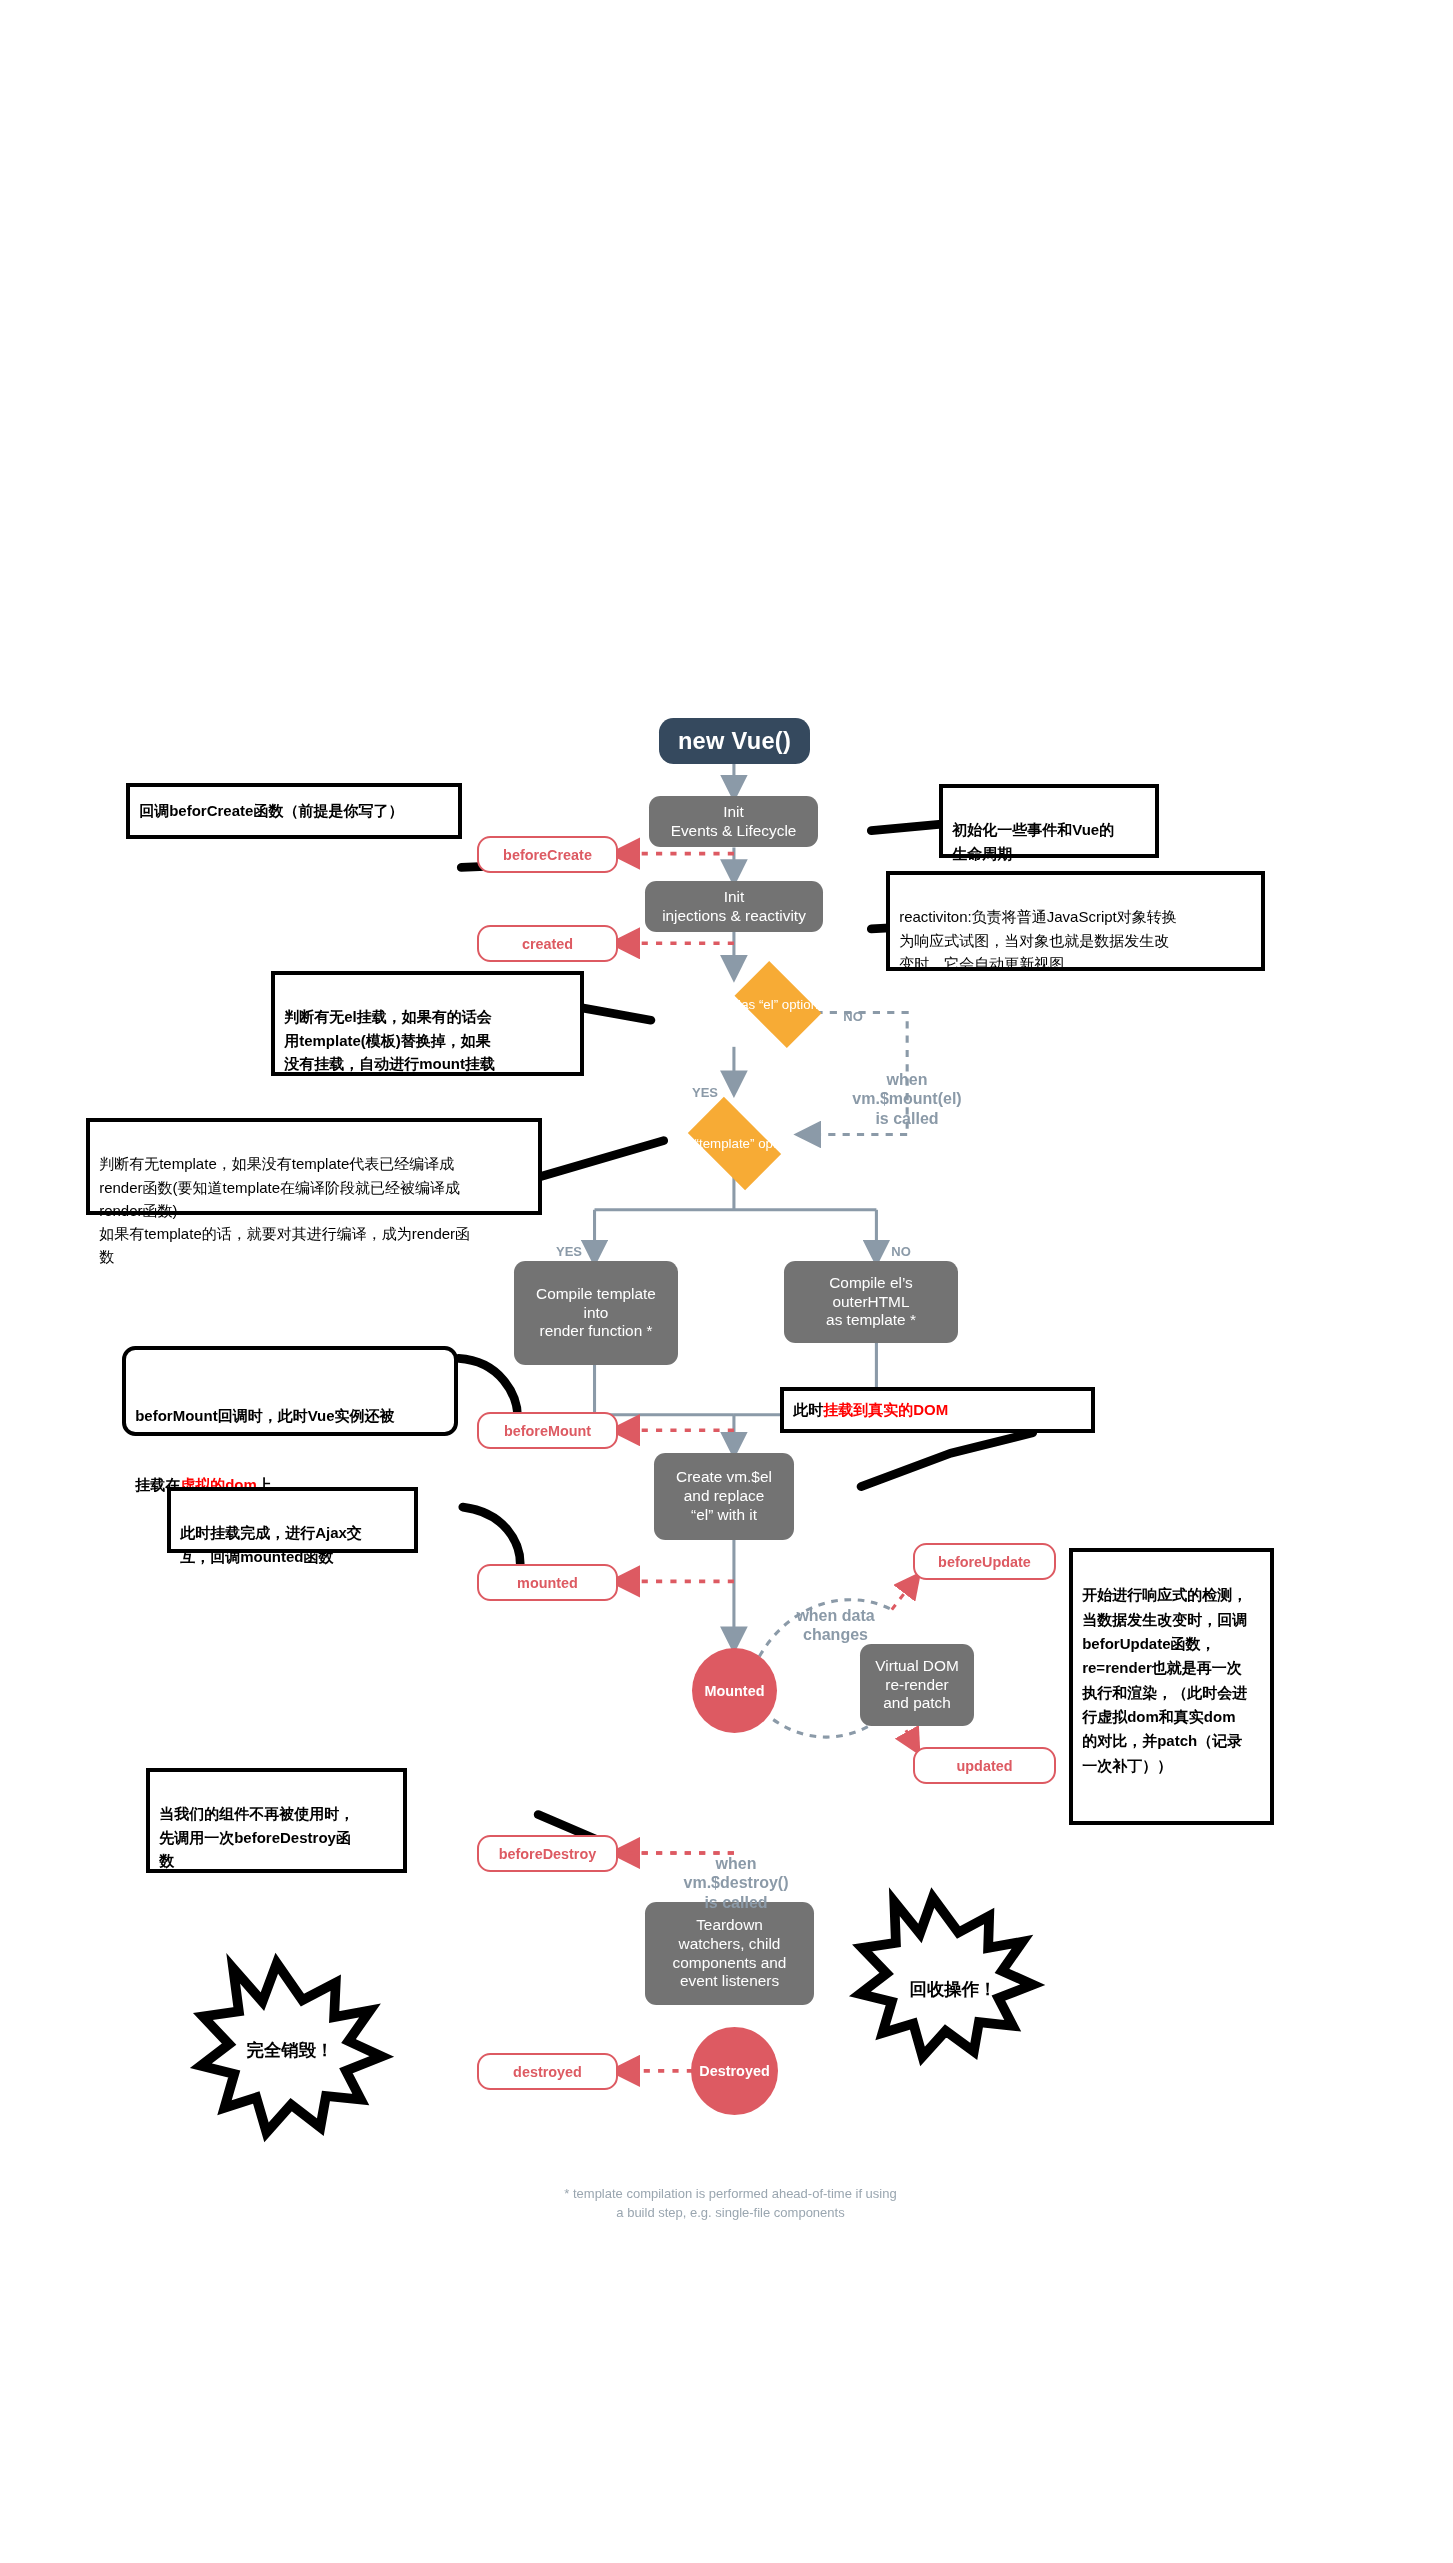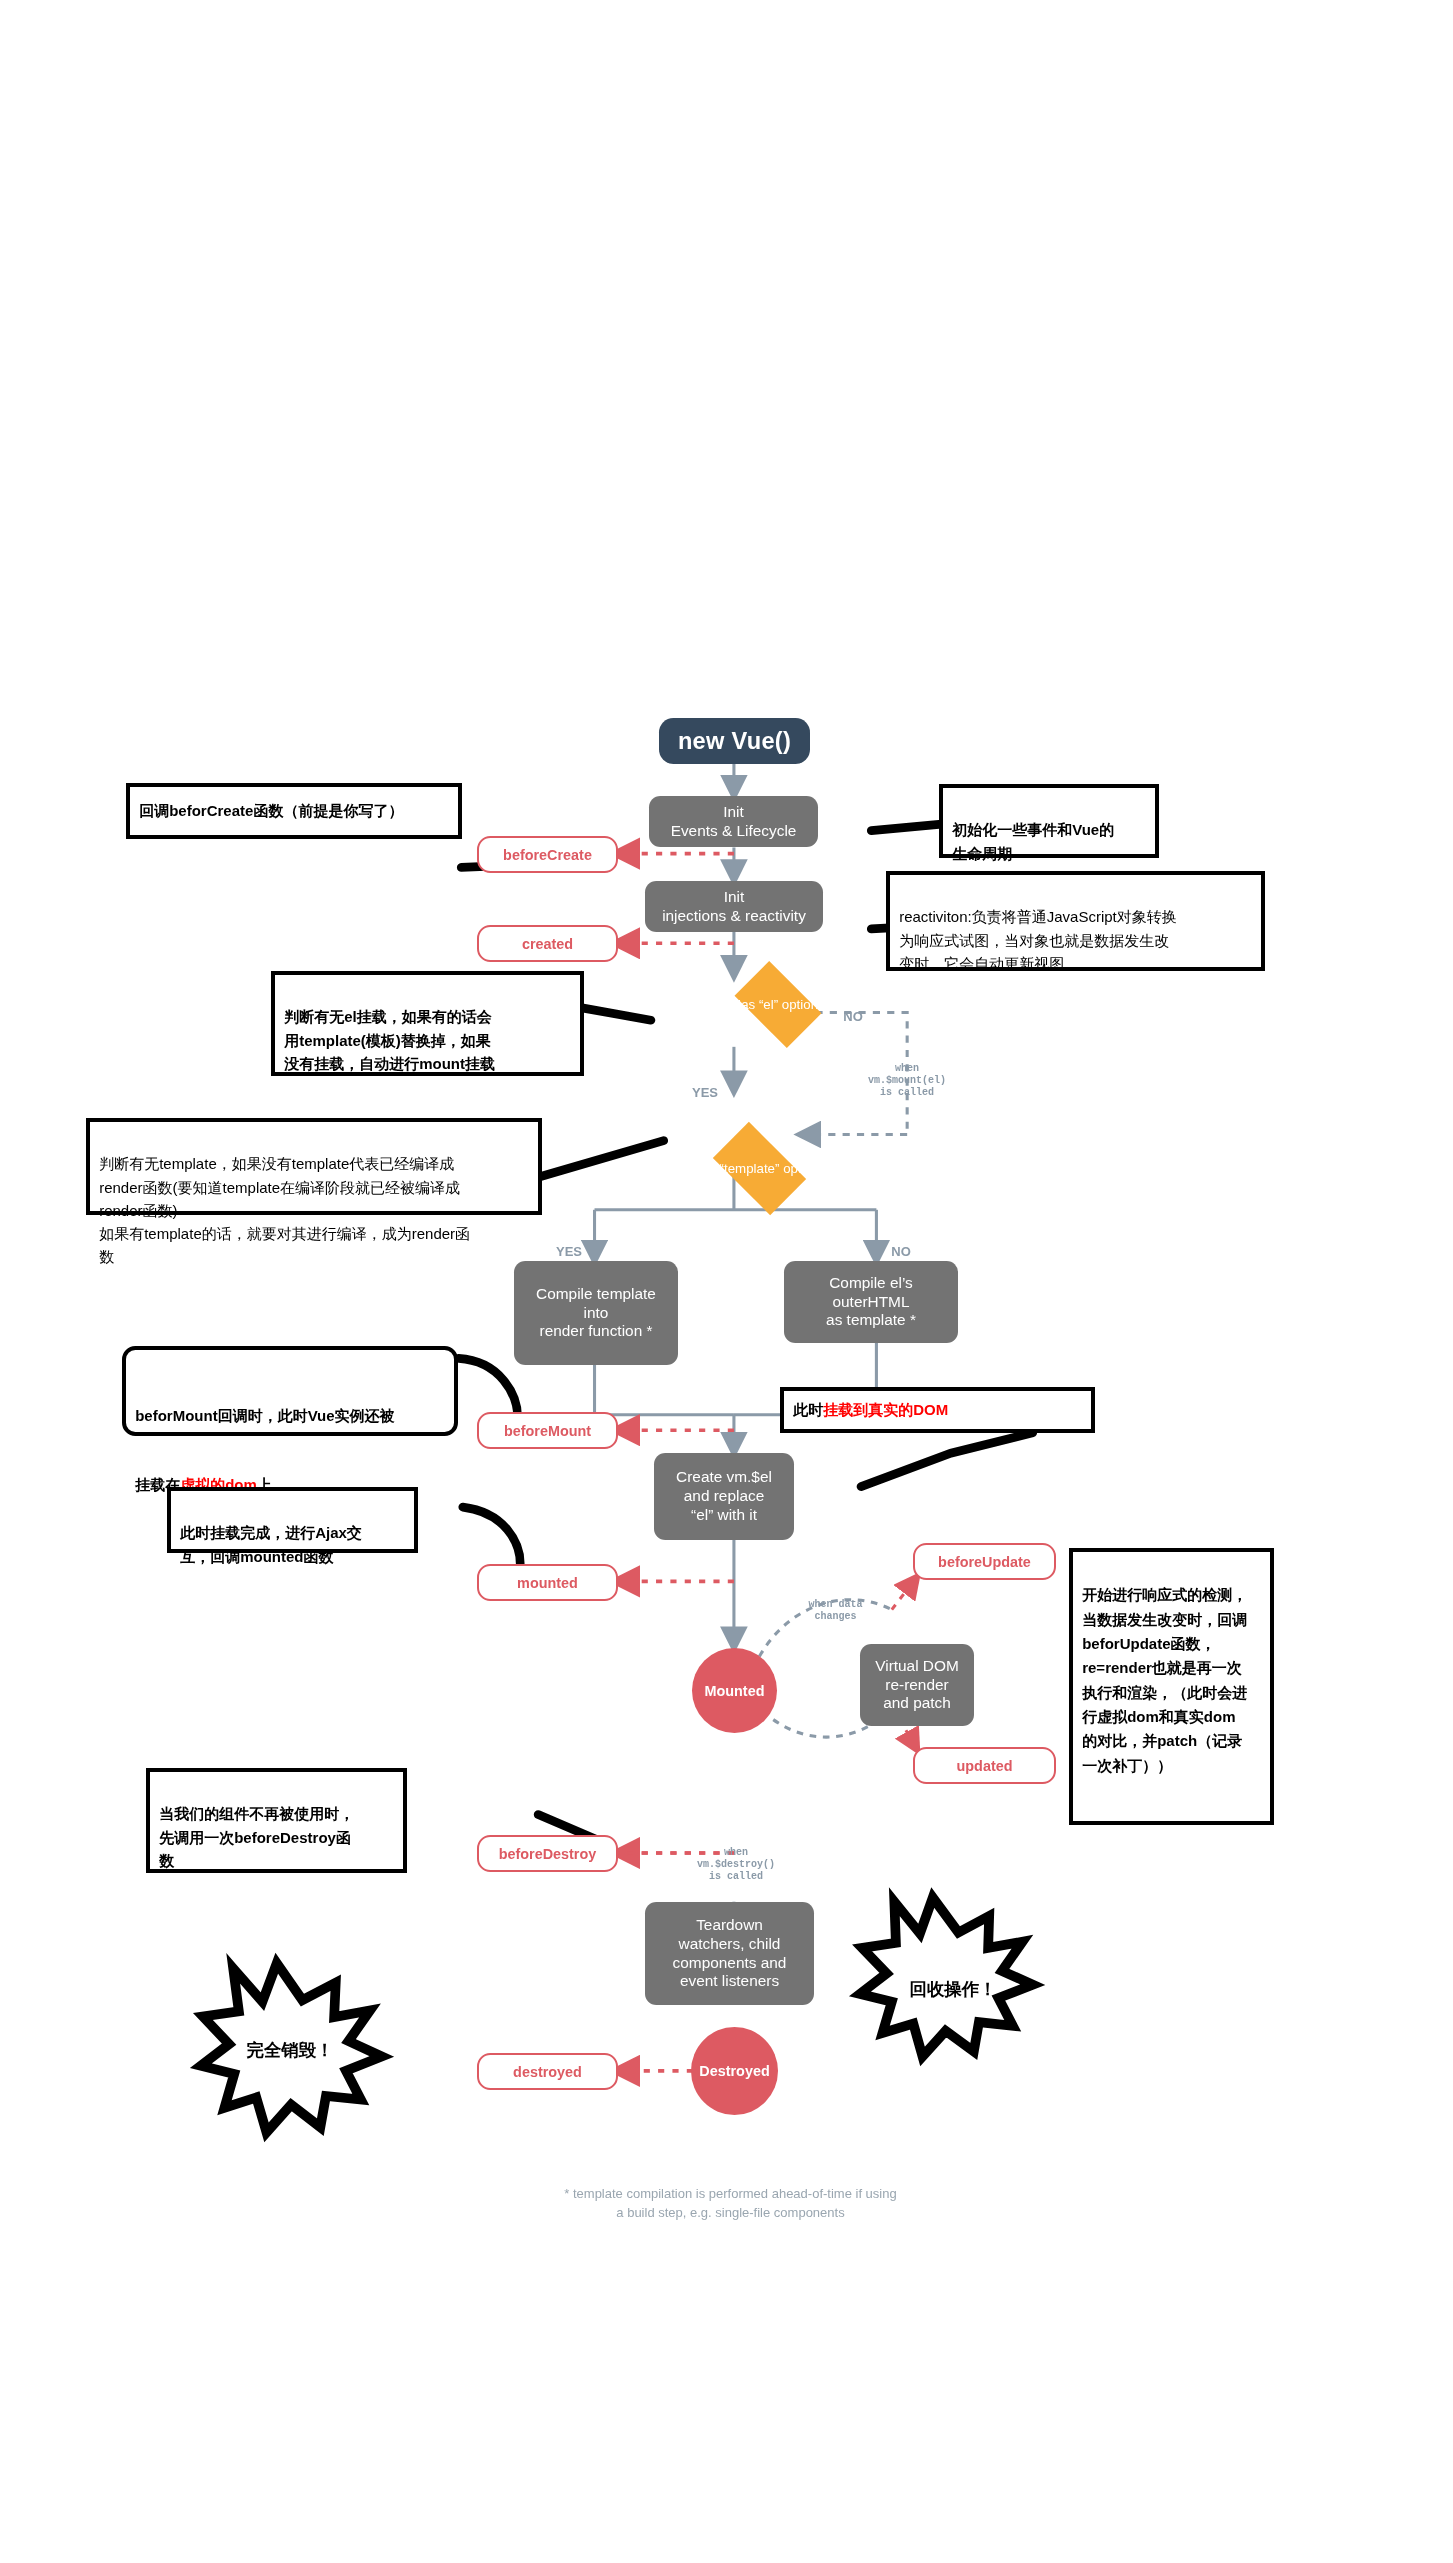--- a/index.html
+++ b/index.html
@@ -81,21 +81,21 @@
 
   
   .edge-label {
     color: #8b9aa8;
     font-weight: 700;
     font-size: 13px;
     line-height: 1.2;
     text-align: center;
     white-space: pre-line;
   }
-  .edge-label.small { font-size: 10px; font-family: Liberation Mono, monospace; }
+  .edge-label.small { font-size: 16px; }
 
   
   .callout {
     background: #ffffff;
     border: 4.6px solid #000000;
     color: #000000;
     font-weight: 700;
     font-size: 15px;
     line-height: 1.55;
     padding: 7.2px 9.2px;
@@ -227,21 +227,21 @@
     <span>Init
 injections &amp; reactivity</span>
   </div>
 
   <div class="abs node-diamond" style="left:682px; top:970px; width:105px; height:70px;margin-left:44px;">
     <div class="dia-shape" style="width:74px; height:49px; left:15.4px; top:10.3px;"></div>
     <span class="dia-label">Has
 “el” option?</span>
   </div>
 
-  <div class="abs node-diamond" style="left:669px; top:1133px; width:131px; height:72px;margin-left:25px;">
+  <div class="abs node-diamond" style="left:669px; top:1108px; width:131px; height:72px;">
     <div class="dia-shape" style="width:81px; height:51px; left:25px; top:10.3px;"></div>
     <span class="dia-label">Has
 “template” option?</span>
   </div>
 
   <div class="abs node-green" style="left:514px; top:1261px; width:164px; height:104px; white-space:pre-line;">
     <span>Compile template
 into
 render function *</span>
   </div>

